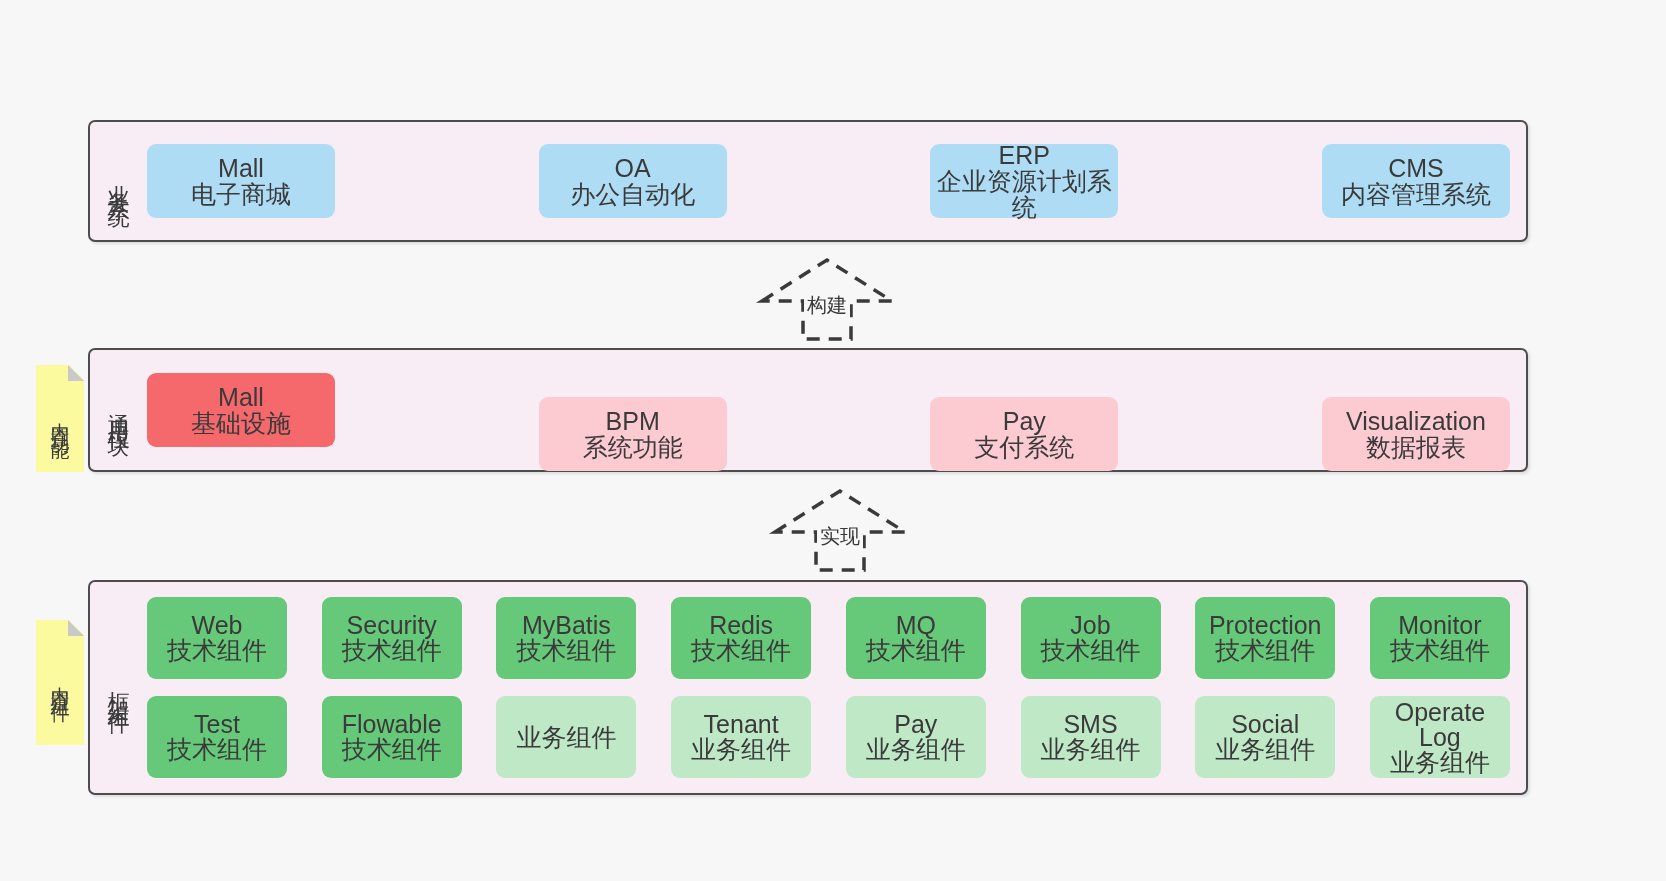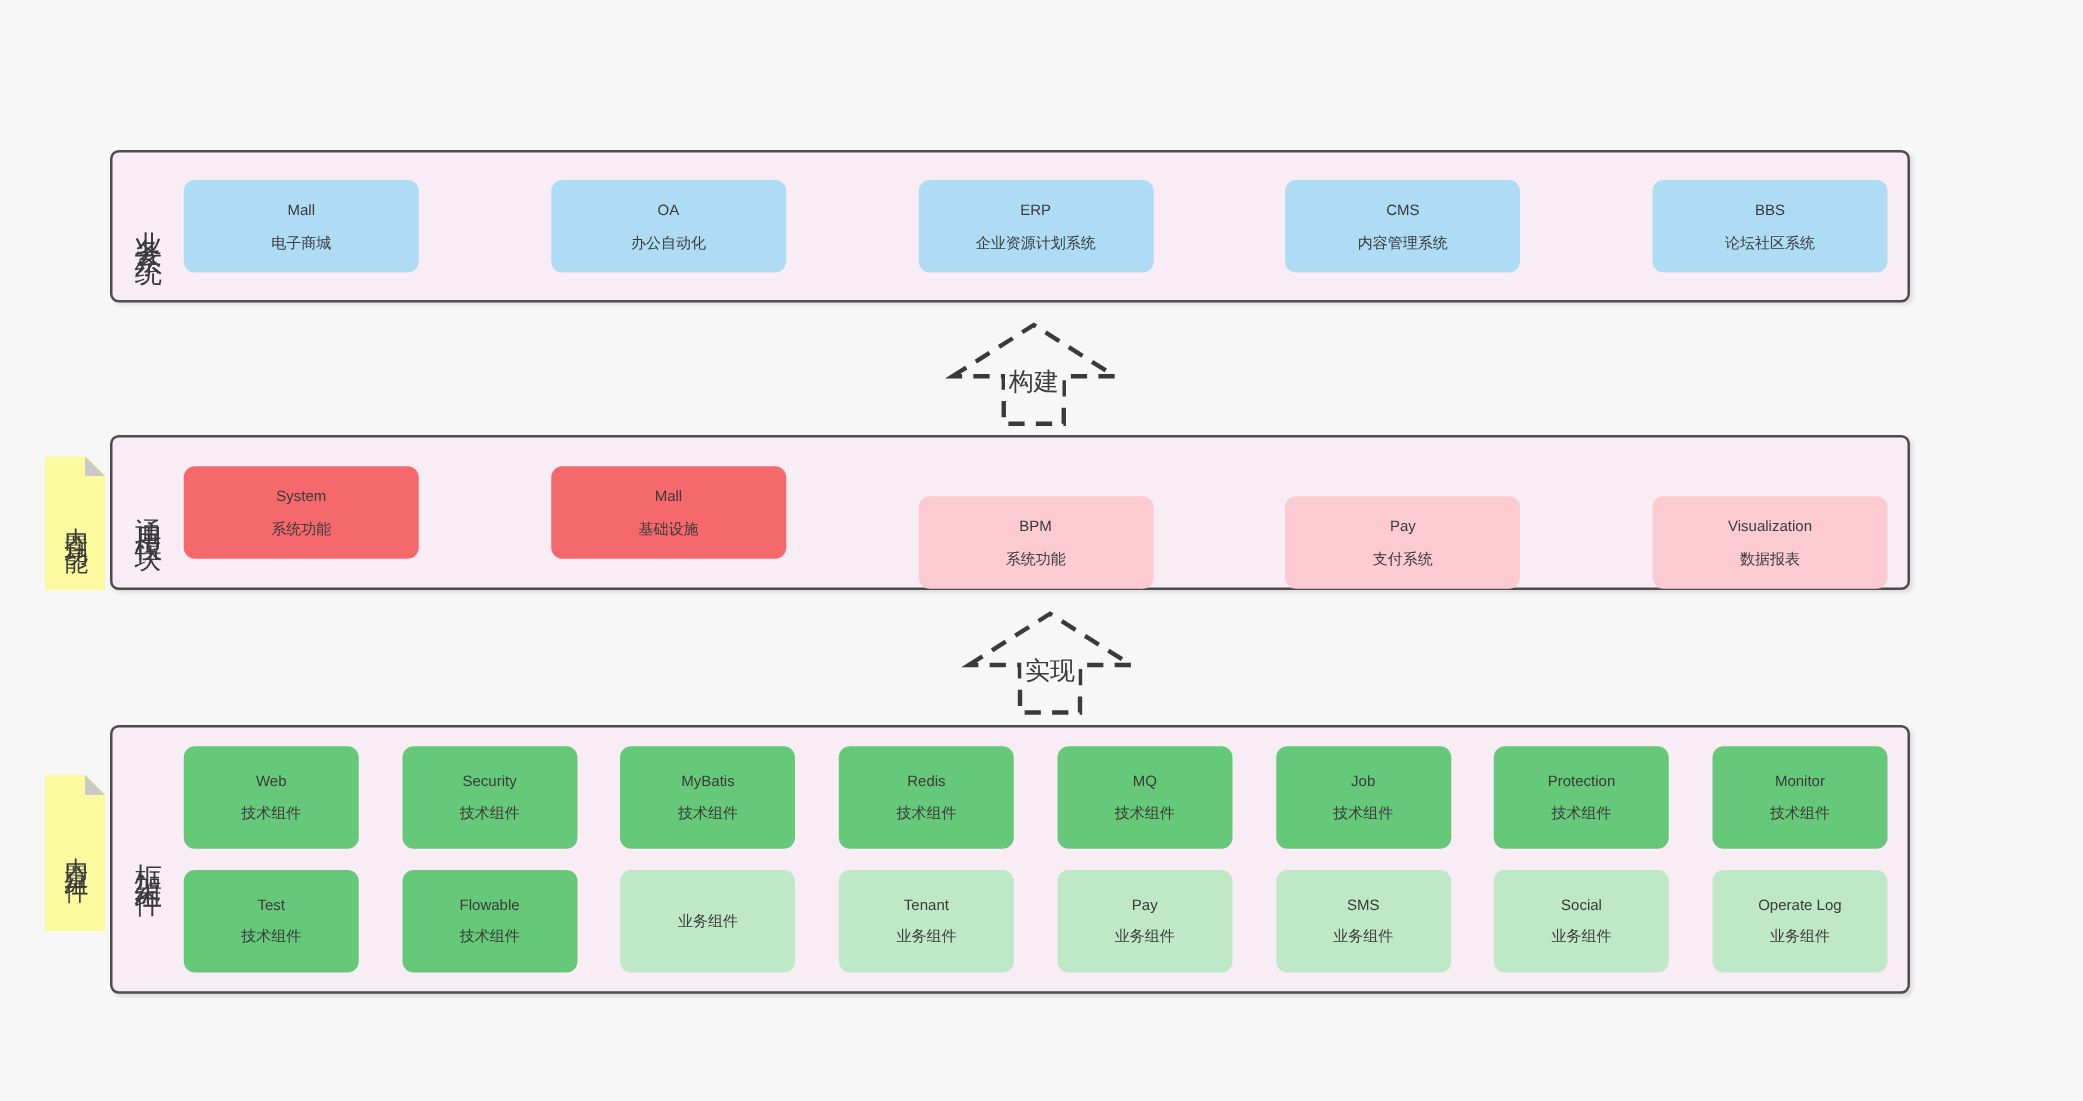--- a/index.html
+++ b/index.html
@@ -40,21 +40,21 @@
     flex:1; display:flex; flex-direction:column;
     justify-content:center; gap:17px; padding-right:16px;
   }
   .grid .row { display:flex; justify-content:space-between; }
 
   .box {
     border-radius:9px;
     display:flex; flex-direction:column;
     align-items:center; justify-content:center;
     text-align:center;
-    font-size:12px; line-height:26px;
+    font-size:25px; line-height:26px;
     box-sizing:border-box;
   }
   .box-lg { width:188px; height:74px; }
   .box-sm { width:140px; height:82px; padding:0 5px; line-height:25px; }
 
   .blue      { background:#aedcf4; }
   .red       { background:#f5696d; }
   .pink      { background:#fccad1;margin-top:48px; }
   .green     { background:#66c97a; }
   .lightgreen{ background:#bfe8c6; }
@@ -99,48 +99,40 @@
       <span>办公自动化</span>
     </div>
     <div class="box box-lg blue">
       <span>ERP</span>
       <span>企业资源计划系统</span>
     </div>
     <div class="box box-lg blue">
       <span>CMS</span>
       <span>内容管理系统</span>
     </div>
-    <div class="box box-lg blue">
-      <span>BBS</span>
-      <span>论坛社区系统</span>
-    </div>
   </div>
 </div>
 
 <svg class="arrow" style="left:752px; top:253px;" width="150" height="90" viewBox="0 0 150 90">
   <path d="M10 48 L75 7 L140 48 L99 48 L99 86 L51 86 L51 48 Z" fill="none" stroke="#3a3a3a" stroke-width="3.5" stroke-dasharray="13 9"></path>
   <rect x="52" y="38" width="46" height="27" fill="#f7f7f7"></rect>
   <text x="75" y="59" text-anchor="middle" font-size="20" fill="#3a3a3a">构建</text>
 </svg>
 
 <div class="sticky sticky-2">
   <span>内置功能</span>
 </div>
 <div class="fold fold-2"></div>
 
 <div class="section section-2">
   <div class="side-label">
     <span>通用模块</span>
   </div>
   <div class="boxes-row">
     <div class="box box-lg red">
-      <span>System</span>
-      <span>系统功能</span>
-    </div>
-    <div class="box box-lg red">
       <span>Mall</span>
       <span>基础设施</span>
     </div>
     <div class="box box-lg pink">
       <span>BPM</span>
       <span>系统功能</span>
     </div>
     <div class="box box-lg pink">
       <span>Pay</span>
       <span>支付系统</span>

